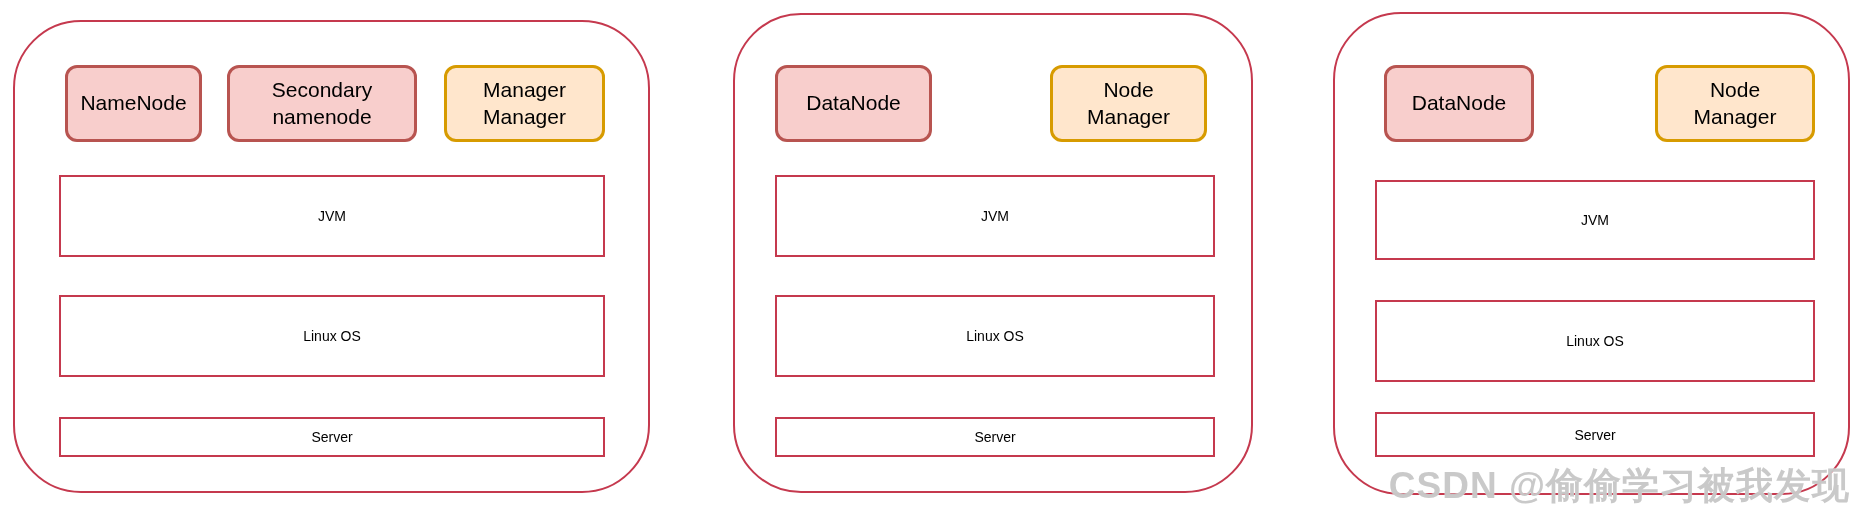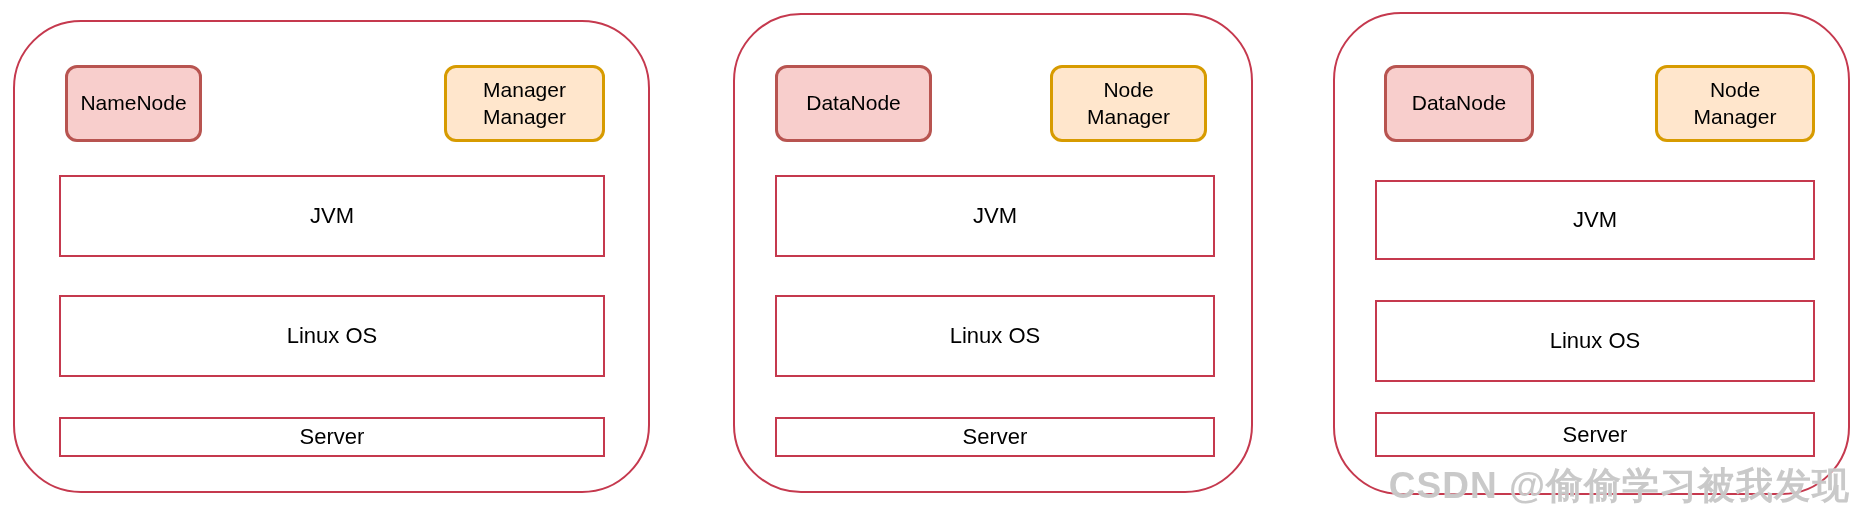--- a/index.html
+++ b/index.html
@@ -52,21 +52,21 @@
   .c3a{left:49px;top:51px;width:150px;height:77px;}
   .c3b{left:320px;top:51px;width:160px;height:77px;}
 
   .layer{
     position:absolute;
     background:#ffffff;
     border:2px solid var(--red);
     display:flex;
     align-items:center;
     justify-content:center;
-    font-size:22px;
+    font-size:14px;
   }
   .n1 .jvm   {left:44px;top:153px;width:546px;height:82px;}
   .n1 .os    {left:44px;top:273px;width:546px;height:82px;}
   .n1 .server{left:44px;top:395px;width:546px;height:40px;}
 
   .n2 .jvm   {left:40px;top:160px;width:440px;height:82px;}
   .n2 .os    {left:40px;top:280px;width:440px;height:82px;}
   .n2 .server{left:40px;top:402px;width:440px;height:40px;}
 
   .n3 .jvm   {left:40px;top:166px;width:440px;height:80px;}
@@ -85,20 +85,24 @@
     z-index:5;
     font-weight:bold;
   }
 </style>
 </head>
 <body>
 
 <div class="node n1">
   <div class="chip pink c1a">
     <span>NameNode</span>
+  </div>
+  <div class="chip pink c1b">
+    <span>Secondary</span>
+    <span>namenode</span>
   </div>
   <div class="chip orange c1c">
     <span>Manager</span>
     <span>Manager</span>
   </div>
   <div class="layer jvm">
     <span>JVM</span>
   </div>
   <div class="layer os">
     <span>Linux OS</span>

